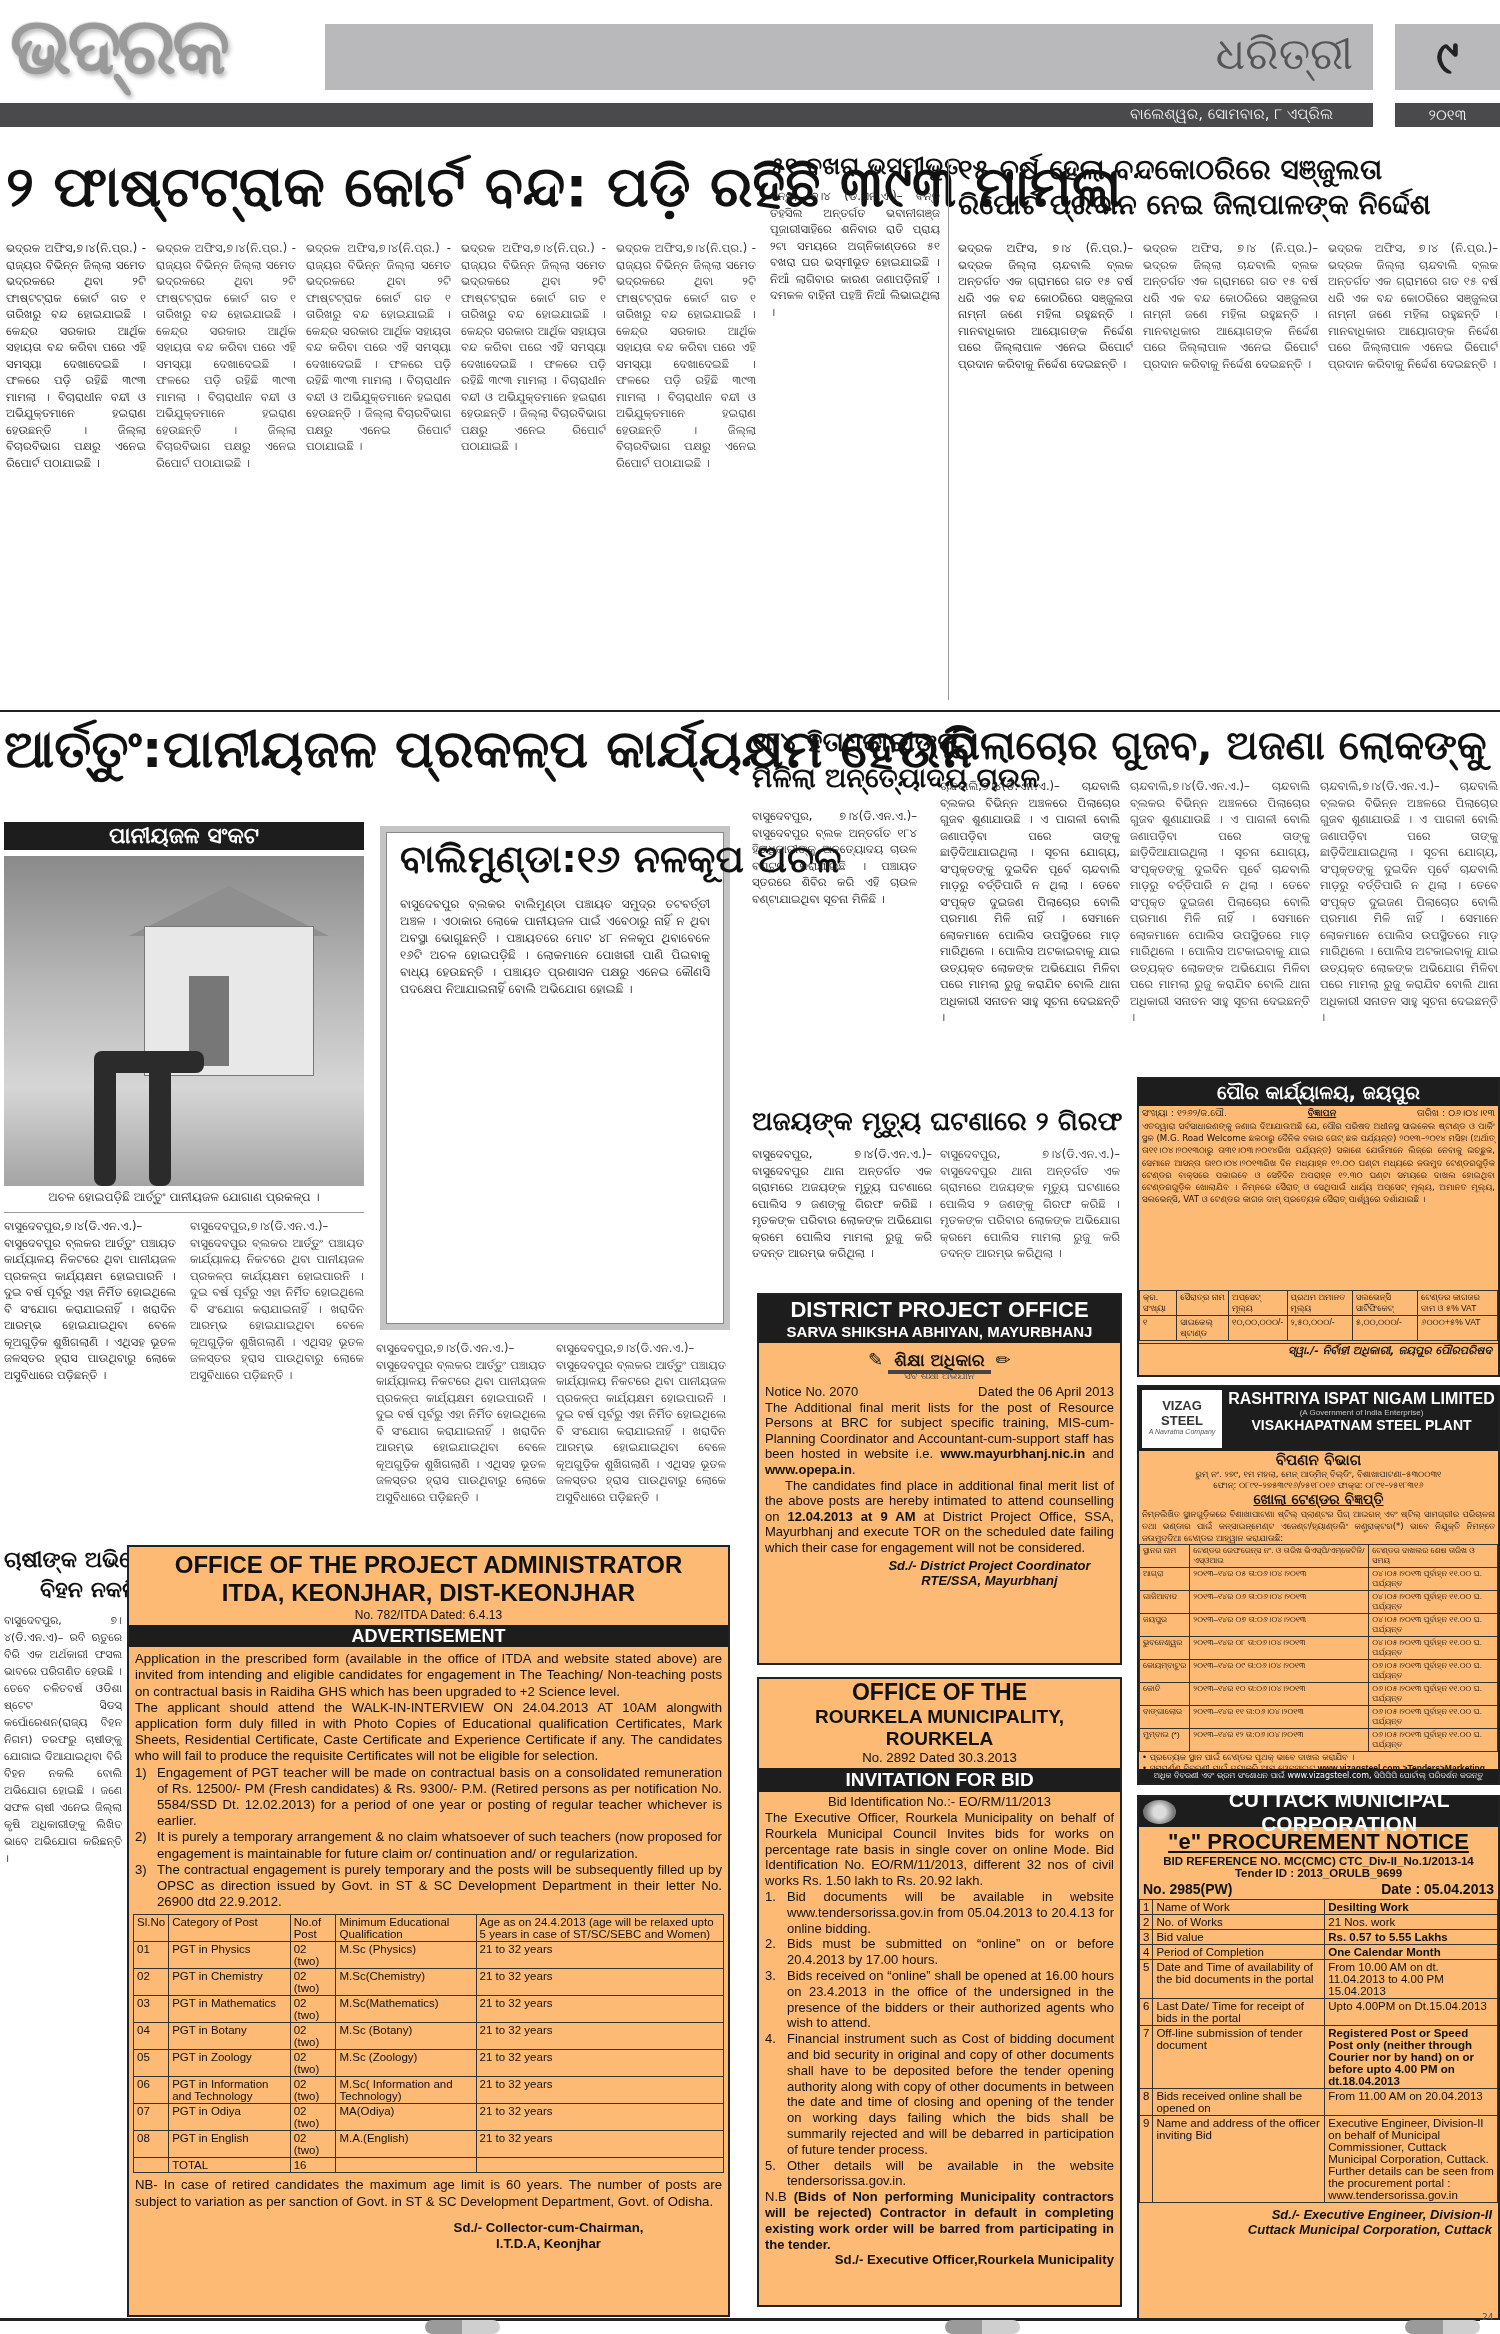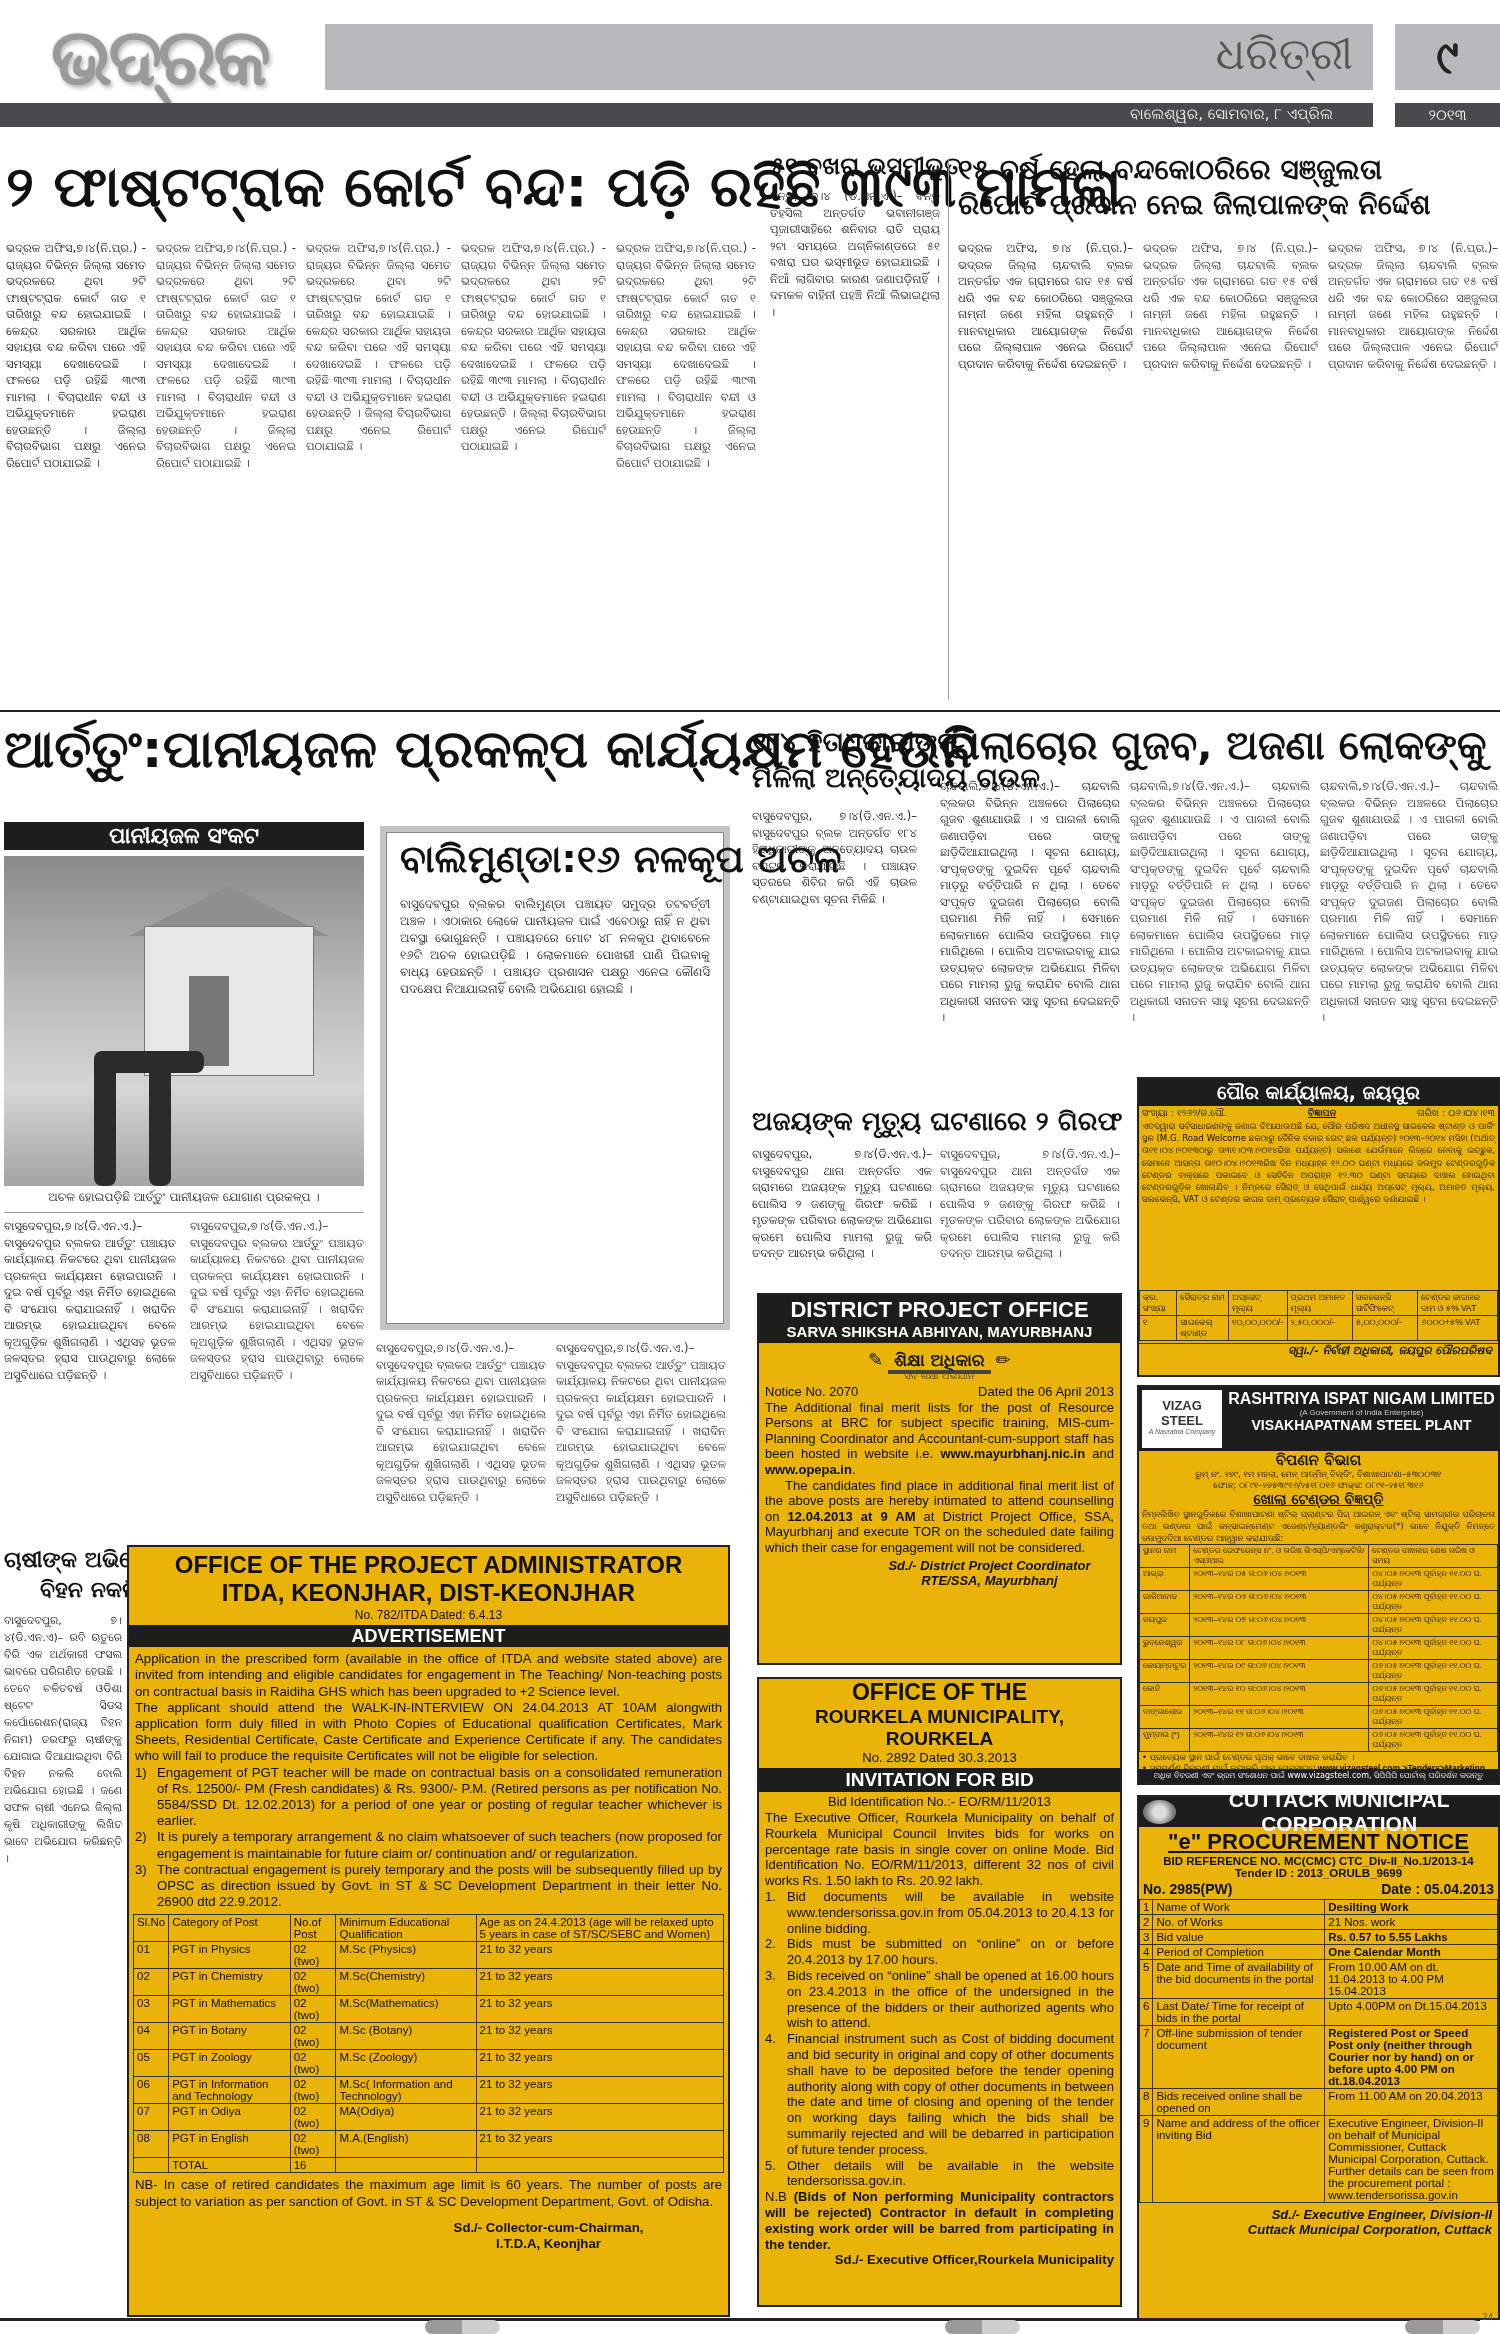--- a/index.html
+++ b/index.html
@@ -1,23 +1,23 @@
 <!DOCTYPE html>
 <html><head>
 <meta charset="utf-8">
 <style>
   * { box-sizing: border-box; margin: 0; padding: 0; }
   html, body { width: 1500px; height: 2334px; background: #fff; overflow: hidden; }
   body { font-family: "DejaVu Sans", sans-serif; color: #111; position: relative; }
   .abs { position: absolute; }
 
   
-  .logo { left: 0; top: 11px; width: 320px; height: 100px; font-family: "DejaVu Serif", serif;
+  .logo { left: 0; top: 0; width: 320px; height: 100px; font-family: "DejaVu Serif", serif;
           font-size: 78px; font-weight: bold; color: #9a9a9a; letter-spacing: -4px;
-          text-shadow: 2px 3px 4px #bbb, -1px -1px 0 #e8e8e8; line-height: 92px; padding-left: 4px; margin-left: 47px; }
+          text-shadow: 2px 3px 4px #bbb, -1px -1px 0 #e8e8e8; line-height: 92px; padding-left: 10px; }
   .section-band { left: 325px; top: 24px; width: 1048px; height: 66px; background: #b9b9bb; }
   .section-name { right: 20px; top: 4px; font-size: 44px; color: #555; font-family: "DejaVu Serif", serif; }
   .page-num-box { left: 1395px; top: 24px; width: 105px; height: 66px; background: #b9b9bb; }
   .page-num { width: 100%; text-align: center; font-size: 46px; line-height: 66px; font-weight: bold; color: #222; }
   .date-band { left: 0; top: 103px; width: 1373px; height: 24px; background: #4a4a4c; }
   .dateline { right: 40px; top: 2px; color: #eee; font-size: 15px; }
   .year-box { left: 1395px; top: 103px; width: 105px; height: 24px; background: #4a4a4c; color: #eee;
               font-size: 15px; text-align: center; line-height: 24px; }
 
   .headline { font-weight: bold; color: #111; white-space: nowrap; line-height: 1.05; }
@@ -31,21 +31,21 @@
   .photo .house { position:absolute; left: 140px; top: 70px; width: 170px; height: 150px; background:#e8e8e8; border: 1px solid #777; }
   .photo .roof { position:absolute; left: 125px; top: 30px; width: 0; height: 0;
                  border-left: 100px solid transparent; border-right: 100px solid transparent; border-bottom: 50px solid #8f8f8f; }
   .photo .door { position:absolute; left: 185px; top: 120px; width: 40px; height: 90px; background:#777; }
   .photo .pipe { position:absolute; background:#2b2b2b; border-radius: 8px; }
   .caption { font-size: 12px; text-align: center; color: #222; }
 
   .boxed-story { border: 6px solid #c4c4c4; box-shadow: inset 0 0 0 1px #888; background: #fff; }
 
   
-  .ad { border: 2px solid #222; background: #eab308; }
+  .ad { border: 2px solid #222; background: #fdba74; }
   .ad-title { font-family: "Liberation Sans", sans-serif; font-weight: bold; text-align: center; }
   .ad-body { font-family: "Liberation Sans", sans-serif; font-size: 13.2px; line-height: 16.2px; color: #111; }
   .ad-body b { font-weight: bold; }
   table.ad-table { border-collapse: collapse; font-family: "Liberation Sans", sans-serif; font-size: 11.5px; width: 100%; }
   table.ad-table td, table.ad-table th { border: 1px solid #333; padding: 1px 3px; vertical-align: top; font-weight: normal; text-align: left; }
   .sig { font-family: "Liberation Sans", sans-serif; font-weight: bold; font-style: italic; text-align: right; font-size: 13px; }
   .bottom-tab { background: linear-gradient(90deg,#9a9a9a 0 50%,#cfcfcf 50% 100%); border-radius: 9px; height: 14px; width: 75px; }
 </style>
 </head>
 <body>

